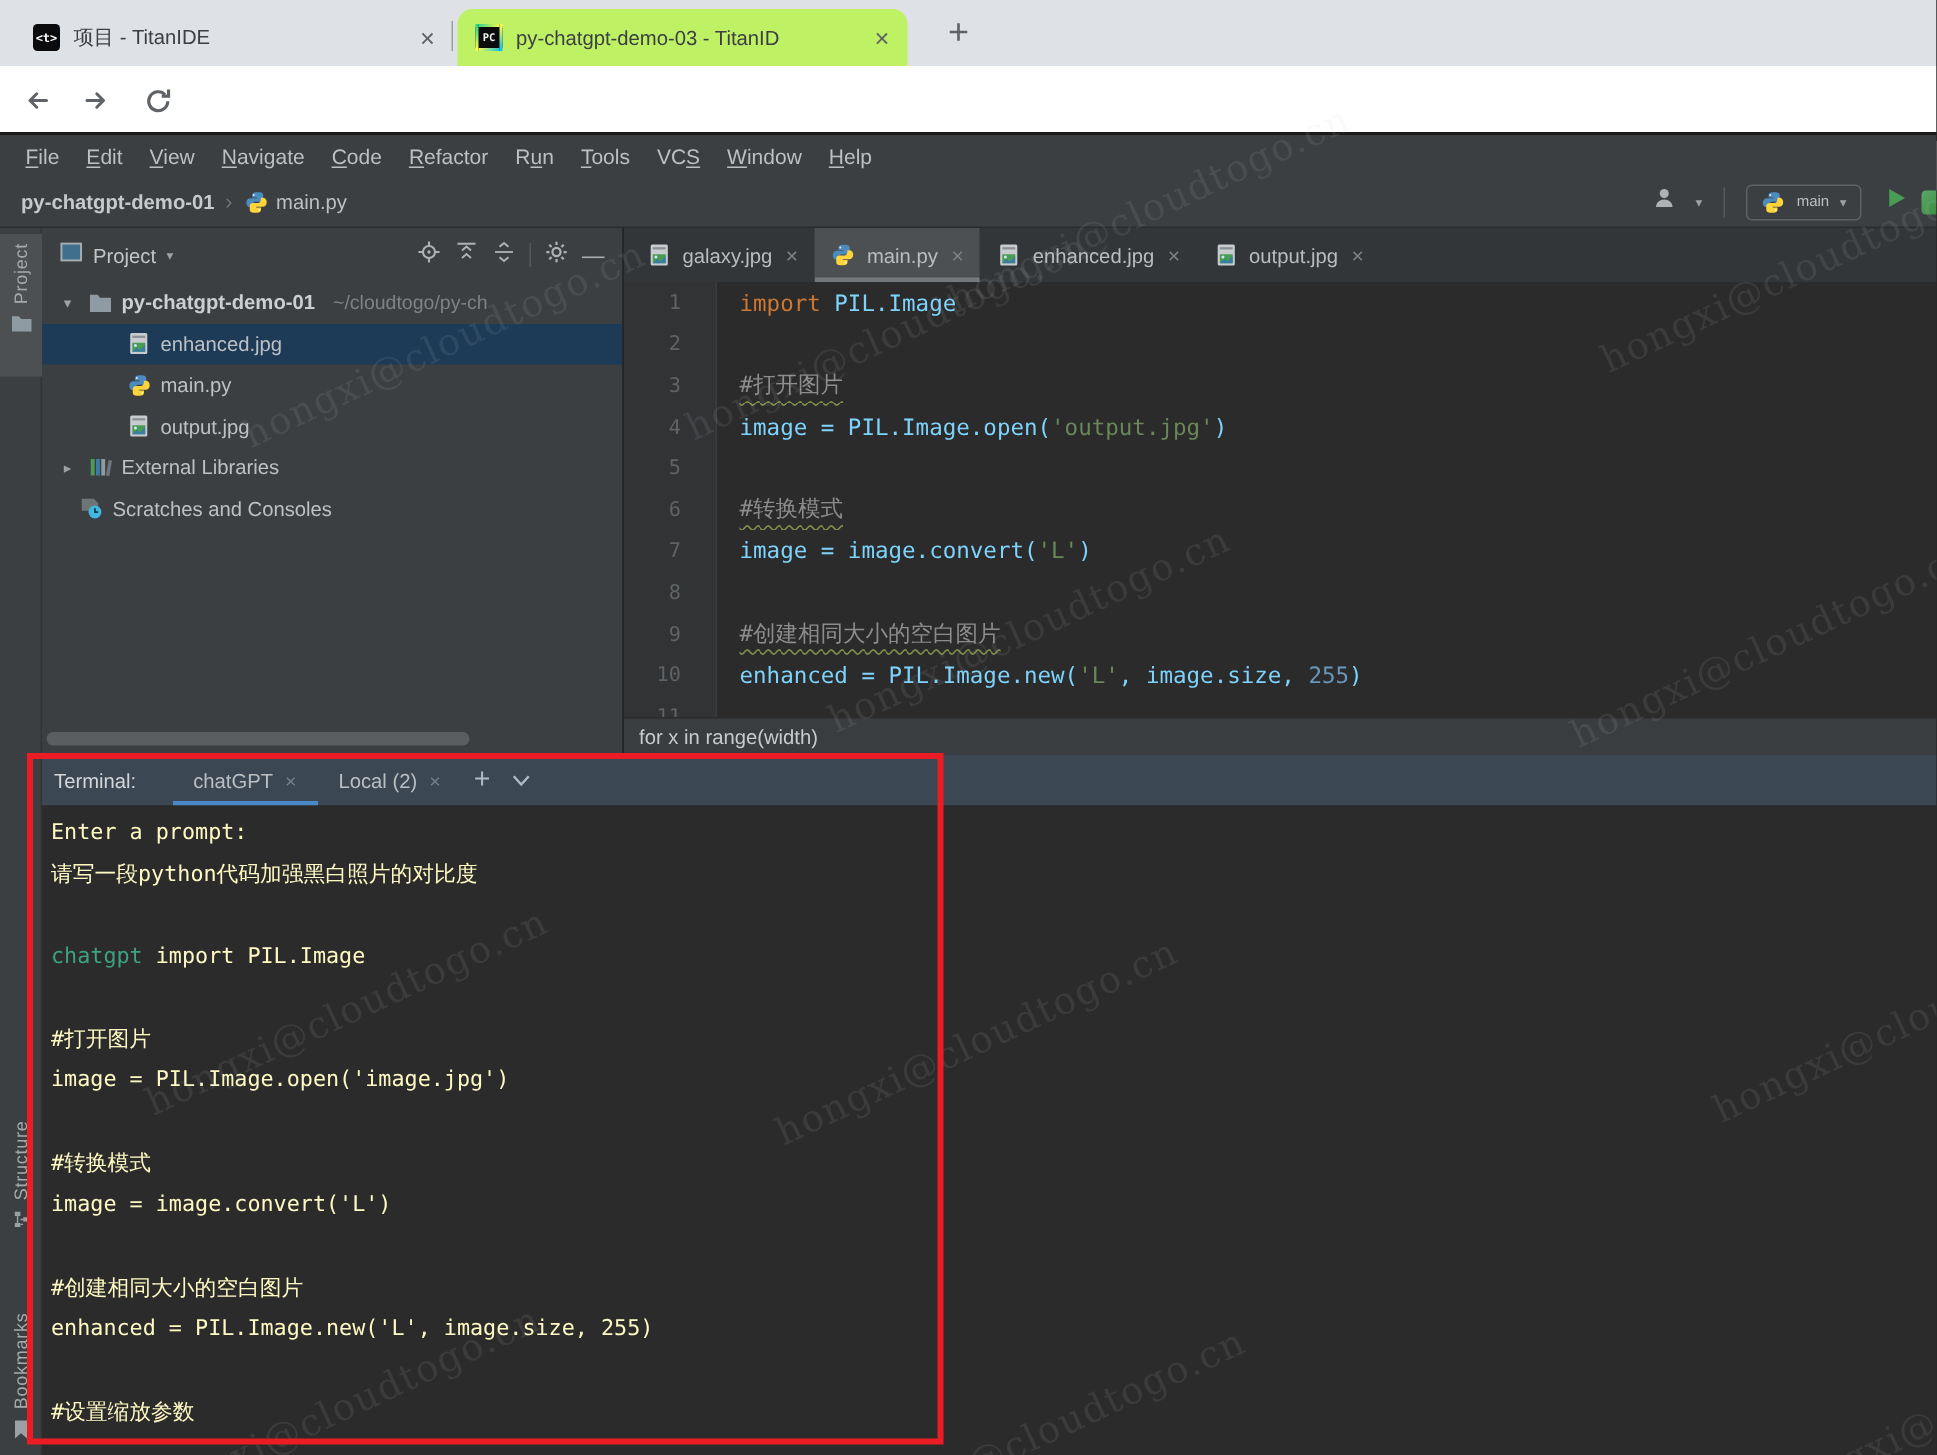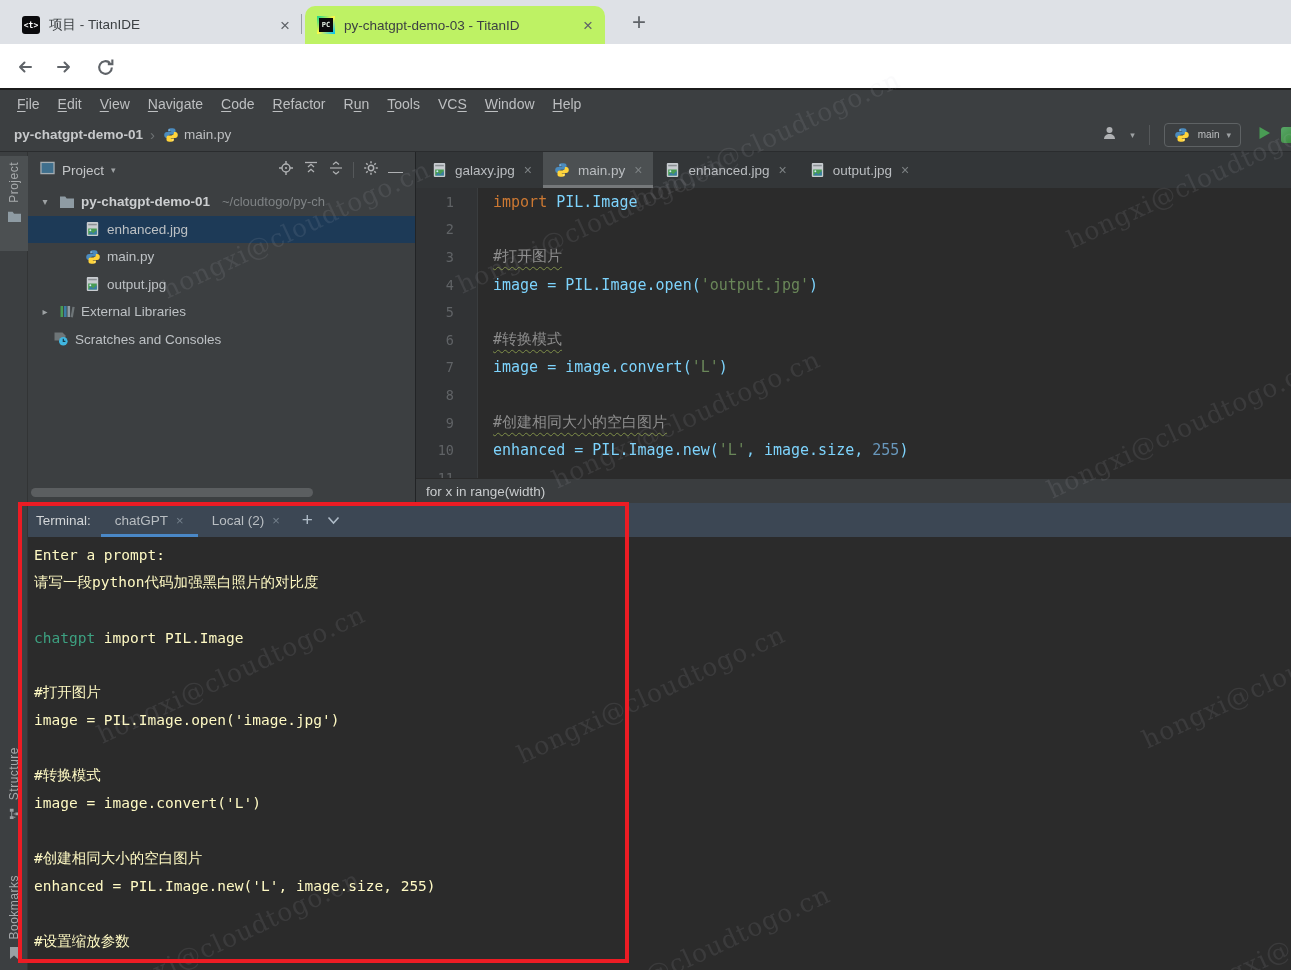--- a/index.html
+++ b/index.html
@@ -76,21 +76,21 @@
   .lcontent { padding-left:15px; white-space:pre; }
   .seg-kw { color:#cc7832; }
   .seg-plain { color:#7dd3fc; }
   .seg-str { color:#6a8759; }
   .seg-num { color:#6897bb; }
   .seg-comment { color:#8c8c8c; text-decoration:underline wavy #7f8f49; text-decoration-thickness:1px; text-underline-offset:5px; }
   .sticky-bar { position:absolute; left:0; right:0; top:326px; height:25px; background:#3a3d3f; border-top:1px solid #2b2b2b; display:flex; align-items:center; padding-left:10px; color:#c8cbcd; font-size:13.5px; }
 
   
   .term-header { position:absolute; left:28px; right:0; top:503px; height:34px; background:#3c4754; display:flex; align-items:center; padding-left:8px; }
-  .term-label { color:#d3d6d8; font-size:13.5px; margin-right:10px; }
+  .term-label { color:#d3d6d8; font-size:13.5px; margin-right:24px; }
   .term-tab { height:34px; display:flex; align-items:center; gap:8px; padding:0 14px; font-size:13.5px; color:#b9bec2; position:relative; }
   .term-tab.active { box-shadow:inset 0 -3px 0 #4a88c7; }
   .term-tab .x { color:#74808c; font-size:13px; }
   .term-plus { color:#aebbc7; font-size:19px; margin:0 10px 0 8px; }
   .term-chev { margin-left:4px; display:flex; align-items:center; }
   .term-body { position:absolute; left:28px; right:0; top:537px; bottom:0; background:#2b2b2b; overflow:hidden; font-family:"DejaVu Sans Mono",monospace; font-size:14.5px; padding:4px 0 0 6px; }
   .term-row { height:27.6px; display:flex; align-items:center; white-space:pre; }
   .tseg-plain { color:#fef9c3; }
   .tseg-accent { color:#3da181; }
 

